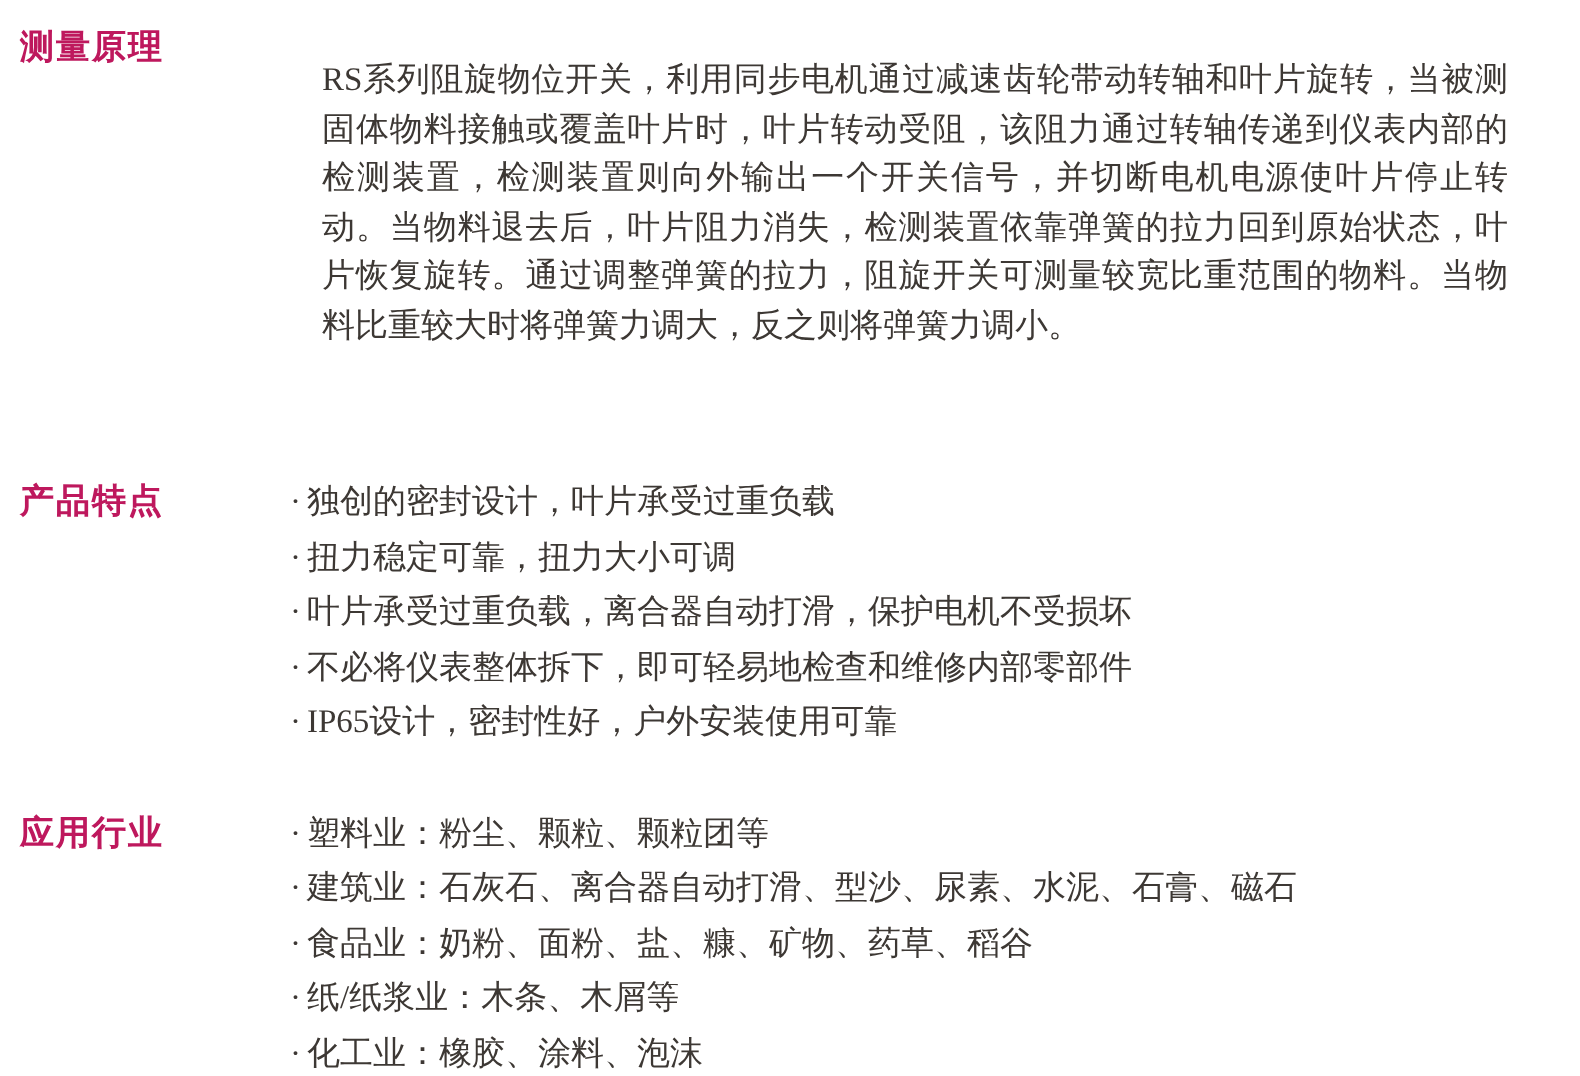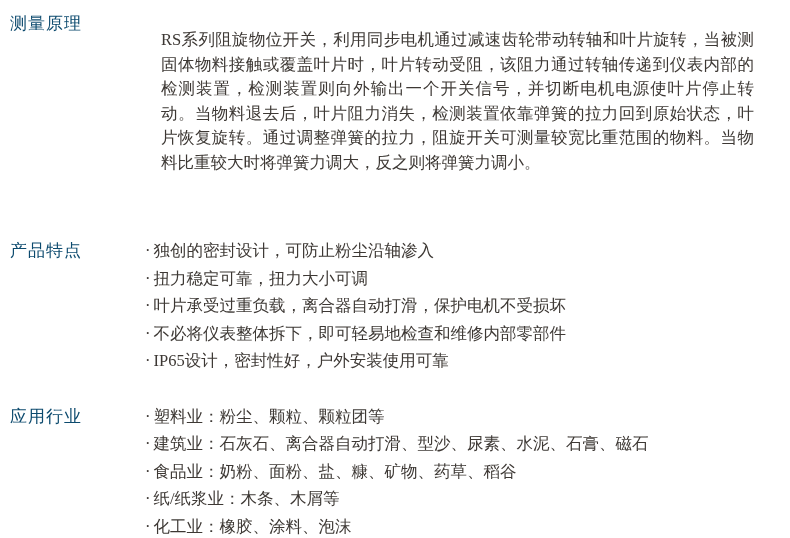--- a/index.html
+++ b/index.html
@@ -19,23 +19,23 @@
   }
   .section {
     display: flex;
     align-items: flex-start;
     padding-left: 10px;
     box-sizing: border-box;
   }
   .section-label {
     width: 135px;
     flex: 0 0 135px;
-    color: #0c4a6e;
+    color: #be185d;
     font-size: 17px;
-    font-weight: 400;
+    font-weight: 700;
     letter-spacing: 1px;
   }
   .sec-principle .section-label { line-height: 24.5px; }
   .sec-features .section-label,
   .sec-applications .section-label { line-height: 27.5px; }
 
   .section-content {
     width: 625px;
     flex: 0 0 625px;
     color: #3d3834;
@@ -73,21 +73,21 @@
     <div class="section-label">测量原理</div>
     <div class="section-content">
       <p class="principle-text">RS系列阻旋物位开关，利用同步电机通过减速齿轮带动转轴和叶片旋转，当被测固体物料接触或覆盖叶片时，叶片转动受阻，该阻力通过转轴传递到仪表内部的检测装置，检测装置则向外输出一个开关信号，并切断电机电源使叶片停止转动。当物料退去后，叶片阻力消失，检测装置依靠弹簧的拉力回到原始状态，叶片恢复旋转。通过调整弹簧的拉力，阻旋开关可测量较宽比重范围的物料。当物料比重较大时将弹簧力调大，反之则将弹簧力调小。</p>
     </div>
   </div>
 
   <div class="section sec-features">
     <div class="section-label">产品特点</div>
     <div class="section-content">
       <ul class="bullet-list">
-        <li><span class="bullet-dot">·</span><span>独创的密封设计，可防止粉尘沿轴渗入</span></li>
+        <li><span class="bullet-dot">·</span><span>独创的密封设计，叶片承受过重负载</span></li>
         <li><span class="bullet-dot">·</span><span>扭力稳定可靠，扭力大小可调</span></li>
         <li><span class="bullet-dot">·</span><span>叶片承受过重负载，离合器自动打滑，保护电机不受损坏</span></li>
         <li><span class="bullet-dot">·</span><span>不必将仪表整体拆下，即可轻易地检查和维修内部零部件</span></li>
         <li><span class="bullet-dot">·</span><span>IP65设计，密封性好，户外安装使用可靠</span></li>
       </ul>
     </div>
   </div>
 
   <div class="section sec-applications">
     <div class="section-label">应用行业</div>

